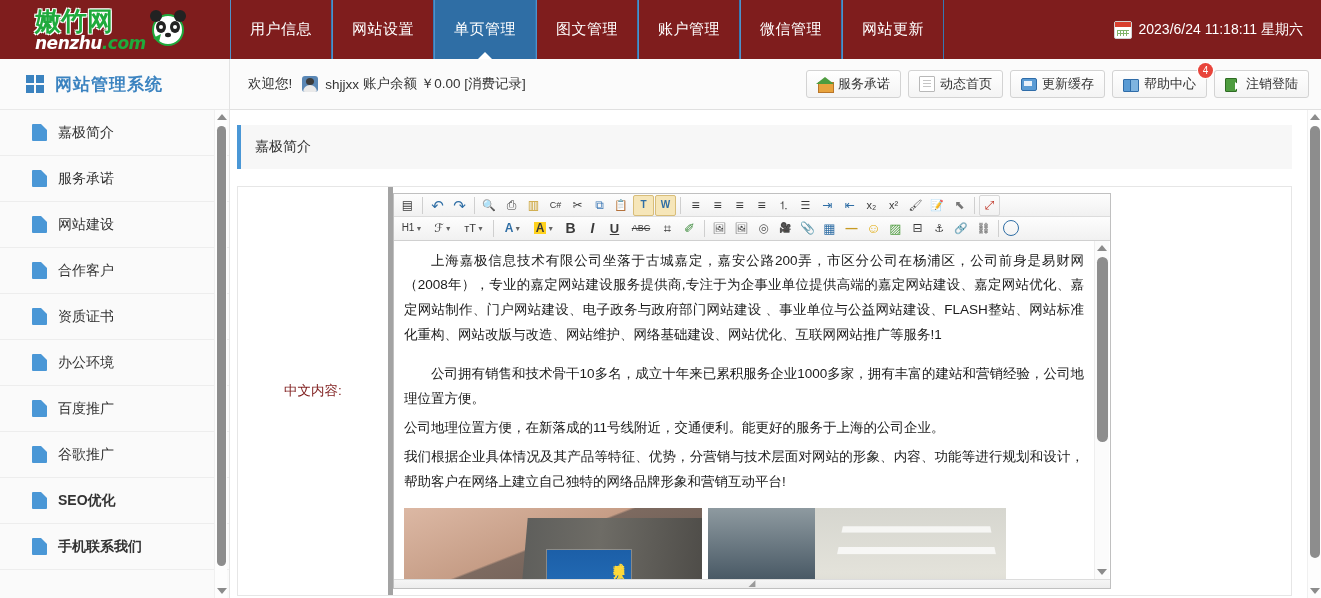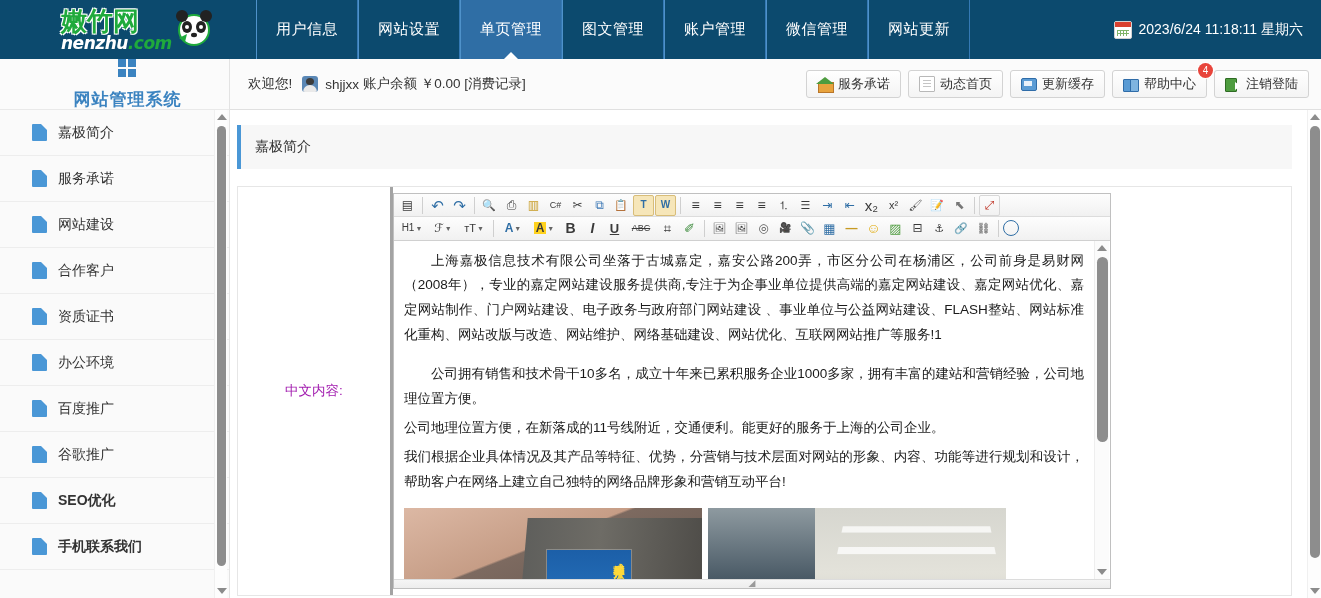--- a/index.html
+++ b/index.html
@@ -10,22 +10,22 @@
     font-family: "Liberation Sans", "DejaVu Sans", sans-serif;
     background: #ffffff;
     font-size: 13px;
     color: #333;
   }
   #app { position: relative; width: 1321px; height: 598px; overflow: hidden; background:#fff; }
 
   
   .topbar {
     position: absolute; top:0; left:0; width: 1321px; height: 59px;
-    background: #0c4a6e;
-    display: flex; align-items: stretch; padding-left: 26px;
+    background: #7f1d1d;
+    display: flex; align-items: stretch;
   }
   .logo-wrap {
     width: 230px; height: 59px;
     display: flex; align-items: center; justify-content: center;
     flex: 0 0 230px;
   }
   .logo {
     position: relative;
     width: 160px; height: 48px;
     display:flex; align-items:center; justify-content:flex-start;
@@ -195,21 +195,20 @@
     position:absolute; top:59px; left:0; width: 230px; height: 539px;
     background: #fafafa;
     border-right: 1px solid #e3e3e3;
     overflow: hidden;
   }
   .side-head {
     height: 51px; display:flex; align-items:center; gap: 10px;
     padding-left: 26px;
     border-bottom: 1px solid #e9e9e9;
     background:#fbfbfb;
-    flex-direction:column;
   }
   .grid-icon { width: 19px; height: 19px; position: relative; flex:0 0 19px; }
   .grid-icon i {
     position:absolute; width:8px; height:8px; background:#3b83c0; display:block;
   }
   .grid-icon i:nth-child(1){left:0;top:0}
   .grid-icon i:nth-child(2){left:10px;top:0}
   .grid-icon i:nth-child(3){left:0;top:10px}
   .grid-icon i:nth-child(4){left:10px;top:10px}
   .side-title { color:#3b83c0; font-size: 17px; font-weight: bold; letter-spacing:1px; }
@@ -264,22 +263,22 @@
   .form-area {
     margin: 17px 15px 0 6px;
     background:#fff;
     border: 1px solid #e6e6e6;
     display:flex;
     height: 410px;
   }
   .field-label {
     width: 155px; flex: 0 0 155px;
     display:flex; align-items:center; justify-content:center;
-    font-size:13.5px; color:#a21caf;
-    border-right:3px solid #a3a3a3;
+    font-size:13.5px; color:#7f1d1d;
+    border-right:5px solid #a3a3a3;
   }
   .editor-cell { flex:1 1 auto; padding: 6px 8px 6px 0; }
   .editor {
     width: 718px; height: 396px;
     border: 1px solid #c0c0c0;
     background:#fff;
     display:flex; flex-direction:column;
     position:relative;
   }
   .tb {
@@ -572,21 +571,21 @@
             <div class="tbi" style="color:#2f6ea5;font-weight:bold;font-size:10px;background:#f6e6b9;border-color:#d8bd79">W</div>
             <div class="tbsep"></div>
             <div class="tbi" style="font-size:14px">≡</div>
             <div class="tbi" style="font-size:14px">≡</div>
             <div class="tbi" style="font-size:14px">≡</div>
             <div class="tbi" style="font-size:14px">≡</div>
             <div class="tbi" style="font-size:11px">⒈</div>
             <div class="tbi" style="font-size:11px">☰</div>
             <div class="tbi" style="color:#2f6ea5">⇥</div>
             <div class="tbi" style="color:#2f6ea5">⇤</div>
-            <div class="tbi" style="font-size:15px">x₂</div>
+            <div class="tbi" style="font-size:11px">x₂</div>
             <div class="tbi" style="font-size:11px">x²</div>
             <div class="tbi" style="font-size:11px">🖌</div>
             <div class="tbi" style="font-size:11px">📝</div>
             <div class="tbi" style="color:#777">⬉</div>
             <div class="tbsep"></div>
             <div class="tbi" style="color:#c0392b;border:1px solid #d7d7d7">⤢</div>
           </div>
 
           <div class="tb tb2">
             <div class="tbi wide">

